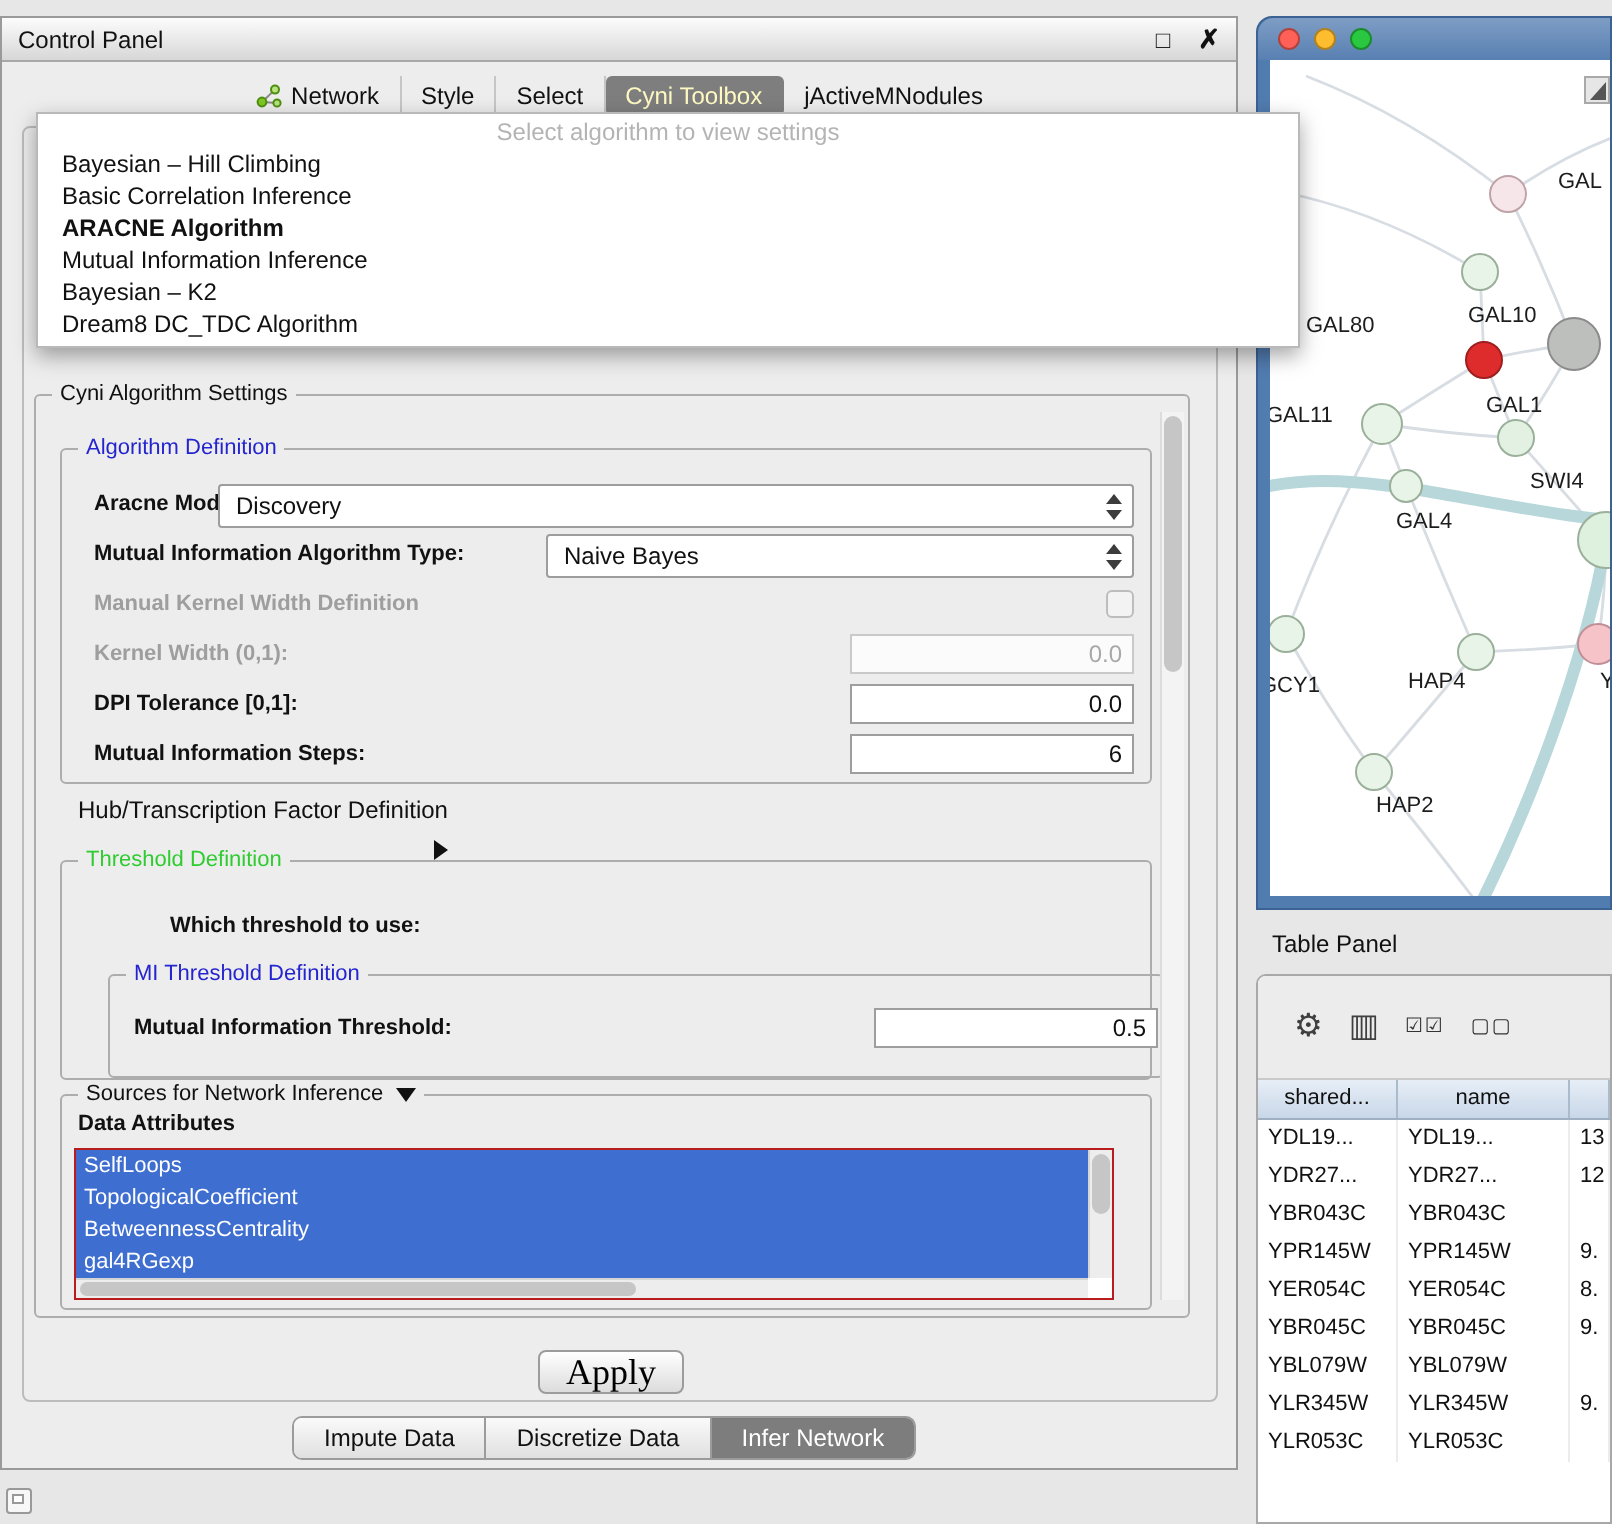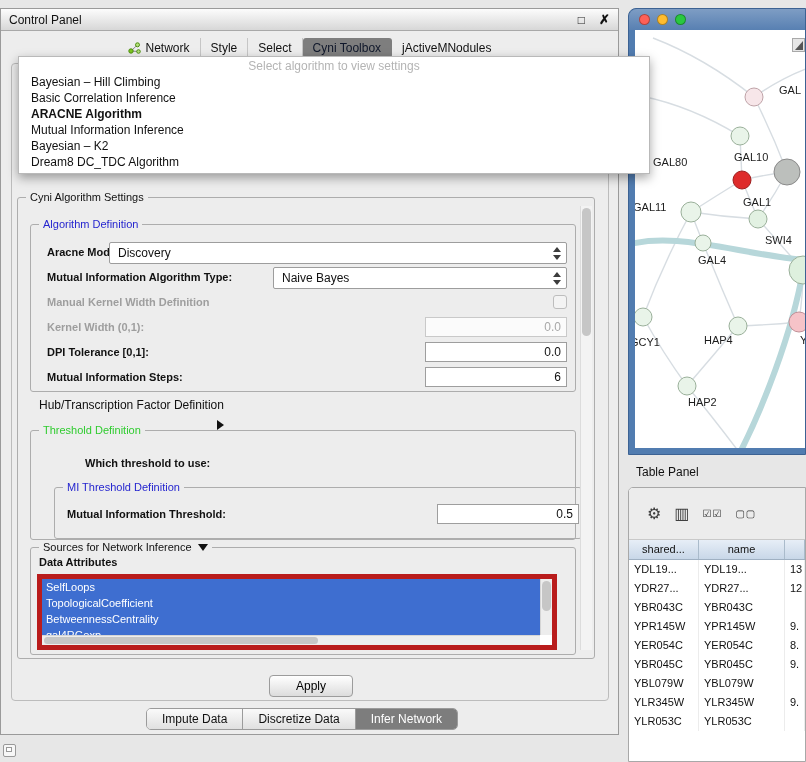--- a/index.html
+++ b/index.html
@@ -30,21 +30,21 @@
   .cp-tabs {
     position:absolute; left:0; right:0; top:27px; height:24px;
     display:flex; justify-content:center; align-items:center; font-size:12px;
   }
   .cp-tab {
     padding:3px 10px; display:flex; align-items:center; gap:5px;
     border-right:1px solid #c6c6c6; white-space:nowrap; cursor:default;
   }
   .cp-tab:last-child { border-right:none; }
   .cp-tab.active {
-    background:#7e7e7e; color:#0f172a; border-radius:3px; border-right-color:transparent;
+    background:#7e7e7e; color:#fef9c3; border-radius:3px; border-right-color:transparent;
   }
   .tab-icon { display:inline-flex; }
 
   .content-frame {
     position:absolute; left:10px; top:54px; width:598px; height:638px;
     border:1px solid #bcbcbc; border-radius:4px;
   }
 
   
   .combo-frag {
@@ -119,21 +119,21 @@
     border-bottom:5px solid transparent; border-left:7px solid #111; display:inline-block;
   }
   .tri-down {
     width:0; height:0; border-left:5px solid transparent;
     border-right:5px solid transparent; border-top:7px solid #111; display:inline-block;
   }
 
   
   .attr-list {
     position:absolute; left:6px; top:26px; width:520px; height:76px;
-    background:#fff; border:5px solid #b91c1c; overflow:hidden;
+    background:#fff; border:1px solid #b91c1c; overflow:hidden;
   }
   .attr-row {
     height:16px; line-height:16px; font-size:11px; color:#fff;
     background:#3e6ed0; padding-left:4px; width:calc(100% - 12px);
     white-space:nowrap; cursor:default;
   }
   .attr-vscroll {
     position:absolute; right:0; top:0; bottom:10px; width:12px;
     background:#ededed; border-left:1px solid #d5d5d5;
   }
@@ -144,24 +144,24 @@
   }
   .attr-hscroll .thumb { position:absolute; left:2px; top:1px; height:7px; width:55%; background:#c6c6c6; border-radius:4px; }
 
   .main-vscroll {
     position:absolute; right:2px; top:8px; width:12px; height:444px;
     background:#f3f3f3; border-left:1px solid #dcdcdc;
   }
   .main-vscroll .thumb { position:absolute; top:2px; left:1px; width:9px; height:128px; background:#c6c6c6; border-radius:5px; }
 
   .apply-btn {
-    position:absolute; left:268px; top:666px; width:84px; height:22px;
+    position:absolute; left:268px; top:666px; width:73px; height:22px;
     border:1px solid #9c9c9c; border-radius:4px;
-    background:linear-gradient(#ffffff,#dcdcdc); font-size:12px;
-    font-family:Liberation Sans, sans-serif; line-height:18px; cursor:default;
+    background:linear-gradient(#ffffff,#dcdcdc); font-size:18px;
+    font-family:Liberation Serif, serif; line-height:18px; cursor:default;
   }
 
   .bottom-tabs {
     position:absolute; left:145px; top:699px; height:22px; display:flex;
     border:1px solid #9b9b9b; border-radius:5px; overflow:hidden; font-size:12px;
   }
   .segment {
     padding:0 15px; line-height:20px;
     background:linear-gradient(#fafafa,#e0e0e0);
     border-right:1px solid #9b9b9b; white-space:nowrap; cursor:default;

